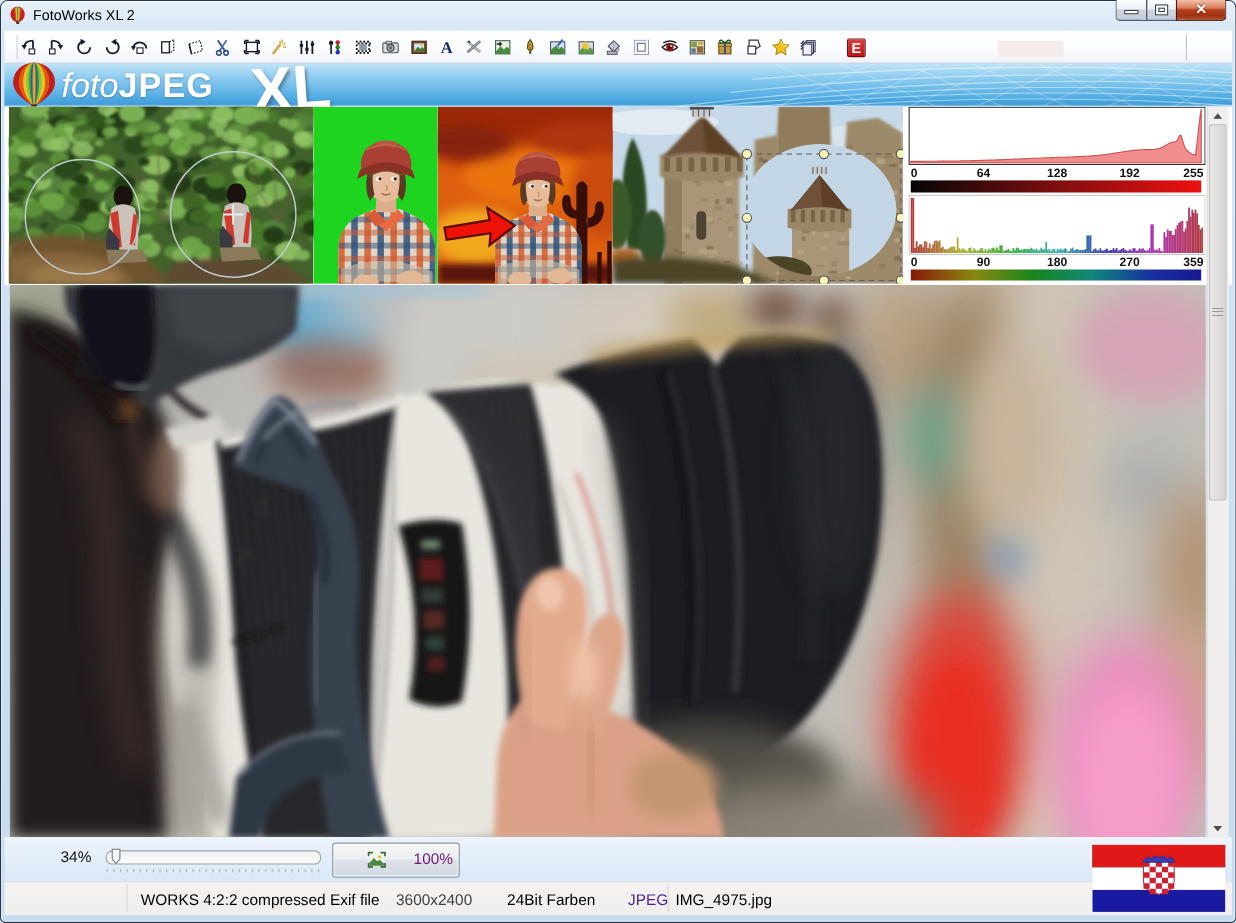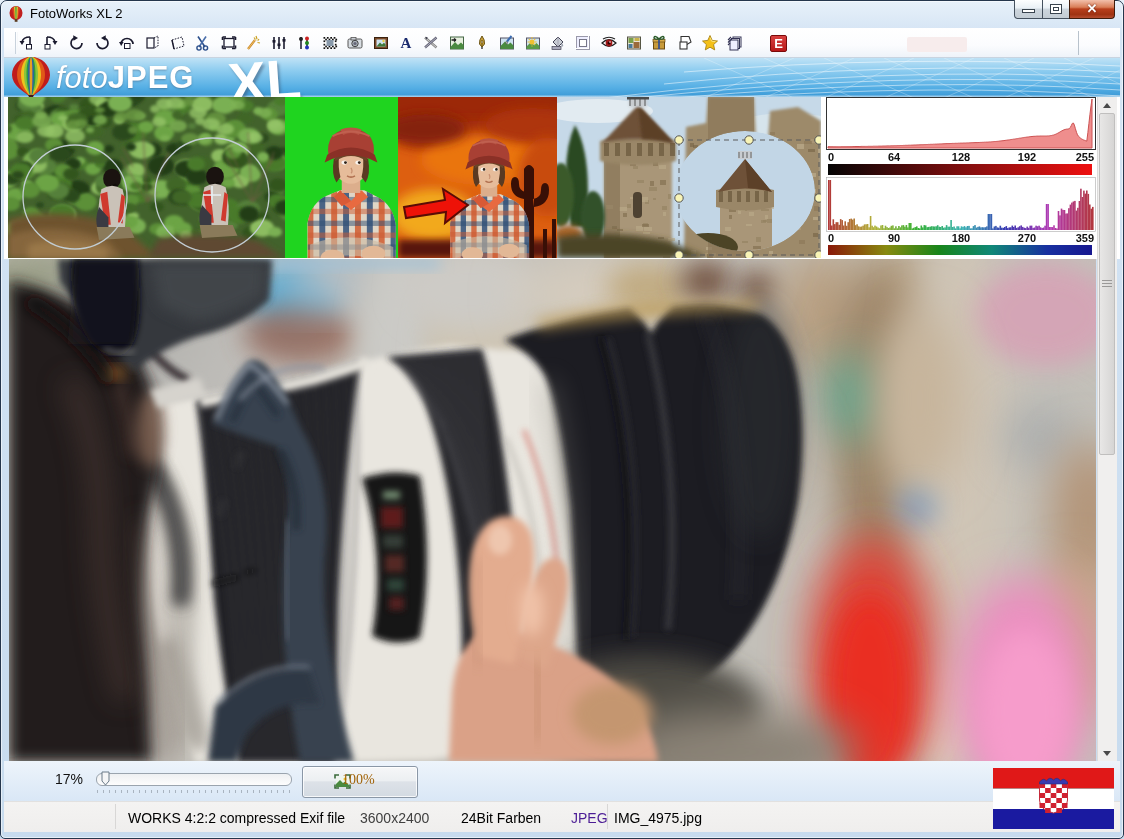--- a/index.html
+++ b/index.html
@@ -1252,21 +1252,21 @@
       <path d="M8,4 L12,9 L4,9 Z" fill="#4a4a4a"></path>
     </svg></div>
 <div class="abs" style="left:1099px;top:113px;width:16px;height:342px;background:linear-gradient(90deg,#e8e7e6,#d6d5d4);border:1px solid #c0bfbe;border-radius:2px;box-sizing:border-box;"></div>
 <div class="abs" style="left:1102px;top:280px;width:10px;height:8px;background:repeating-linear-gradient(180deg,#9a9998 0 1px,transparent 1px 3px);"></div>
 <div class="abs" style="left:1099px;top:746px;width:16px;height:14px;"><svg width="16" height="14">
       <path d="M8,10 L12,5 L4,5 Z" fill="#4a4a4a"></path>
     </svg></div>
 
 <div class="abs" style="left:4px;top:761px;width:1116px;height:40px;background:linear-gradient(180deg,#eef5fc 0%,#dcea f8 30%,#d7e6f6 100%);"></div>
 <div class="abs" style="left:4px;top:761px;width:1116px;height:40px;background:linear-gradient(180deg,#edf4fb 0%,#d9e7f6 100%);"></div>
-<div class="abs" style="left:55px;top:771px;font-size:14px;color:#111;">17%</div>
+<div class="abs" style="left:55px;top:771px;font-size:14px;color:#111;">34%</div>
 <div class="abs" style="left:96px;top:773px;width:196px;height:13px;background:linear-gradient(180deg,#eef0f2,#fdfdfd);border:1px solid #9aa4ae;border-radius:6px;box-sizing:border-box;"></div>
 <div class="abs" style="left:101px;top:771px;width:9px;height:16px;"><svg width="9" height="16">
       <path d="M1,1 L8,1 L8,10 L4.5,14 L1,10 Z" fill="#f4f5f6" stroke="#6a7a88"></path>
     </svg></div>
 <div class="abs" style="left:97px;top:790px;width:1px;height:3px;background:#a9b4c0;"></div>
 <div class="abs" style="left:103px;top:790px;width:1px;height:3px;background:#a9b4c0;"></div>
 <div class="abs" style="left:109px;top:790px;width:1px;height:3px;background:#a9b4c0;"></div>
 <div class="abs" style="left:115px;top:790px;width:1px;height:3px;background:#a9b4c0;"></div>
 <div class="abs" style="left:121px;top:790px;width:1px;height:3px;background:#a9b4c0;"></div>
 <div class="abs" style="left:127px;top:790px;width:1px;height:3px;background:#a9b4c0;"></div>
@@ -1297,21 +1297,21 @@
 <div class="abs" style="left:277px;top:790px;width:1px;height:3px;background:#a9b4c0;"></div>
 <div class="abs" style="left:283px;top:790px;width:1px;height:3px;background:#a9b4c0;"></div>
 <div class="abs" style="left:289px;top:790px;width:1px;height:3px;background:#a9b4c0;"></div>
 <div class="abs" style="left:302px;top:766px;width:116px;height:32px;background:linear-gradient(180deg,#f6f7f8 0%,#eceff2 45%,#dde2e8 50%,#d3dae2 100%);border:1px solid #8a97a6;border-radius:3px;box-sizing:border-box;box-shadow:inset 0 0 0 1px rgba(255,255,255,.8);"></div>
 <div class="abs" style="left:334px;top:774px;width:17px;height:15px;"><svg width="17" height="15" viewBox="0 0 17 15">
       <rect x="2" y="2" width="13" height="11" fill="#eef4ee"></rect>
       <path d="M2,10 L6,6 L9,9 L11,7.5 L15,11 L15,13 L2,13 Z" fill="#4a8a40"></path>
       <circle cx="11" cy="5" r="1.5" fill="#e8c030"></circle>
       <path d="M1,4.5 L1,1 L5,1 M12,1 L16,1 L16,4.5 M16,10.5 L16,14 L12,14 M5,14 L1,14 L1,10.5" stroke="#3a6a3a" stroke-width="1.6" fill="none"></path>
     </svg></div>
-<div class="abs" style="left:342px;top:772px;font-size:14px;color:#a16207;font-family:Liberation Serif, serif;">100%</div>
+<div class="abs" style="left:376px;top:772px;font-size:14px;color:#701a75;">100%</div>
 
 <div class="abs" style="left:4px;top:801px;width:1116px;height:31px;background:linear-gradient(180deg,#f4f3f2 0%,#efeeed 100%);border-top:1px solid #e2e1e0;box-sizing:border-box;"></div>
 <div class="abs" style="left:115px;top:804px;width:1px;height:25px;background:#d8d7d6;"></div>
 <div class="abs" style="left:607px;top:804px;width:1px;height:25px;background:#d8d7d6;"></div>
 <div class="abs" style="left:128px;top:810px;font-size:14px;color:#000;">WORKS 4:2:2 compressed Exif file</div>
 <div class="abs" style="left:360px;top:810px;font-size:14px;color:#404040;">3600x2400</div>
 <div class="abs" style="left:461px;top:810px;font-size:14px;color:#000;">24Bit Farben</div>
 <div class="abs" style="left:571px;top:810px;font-size:14px;color:#4c1d95;">JPEG</div>
 <div class="abs" style="left:614px;top:810px;font-size:14px;color:#000;">IMG_4975.jpg</div>
 

